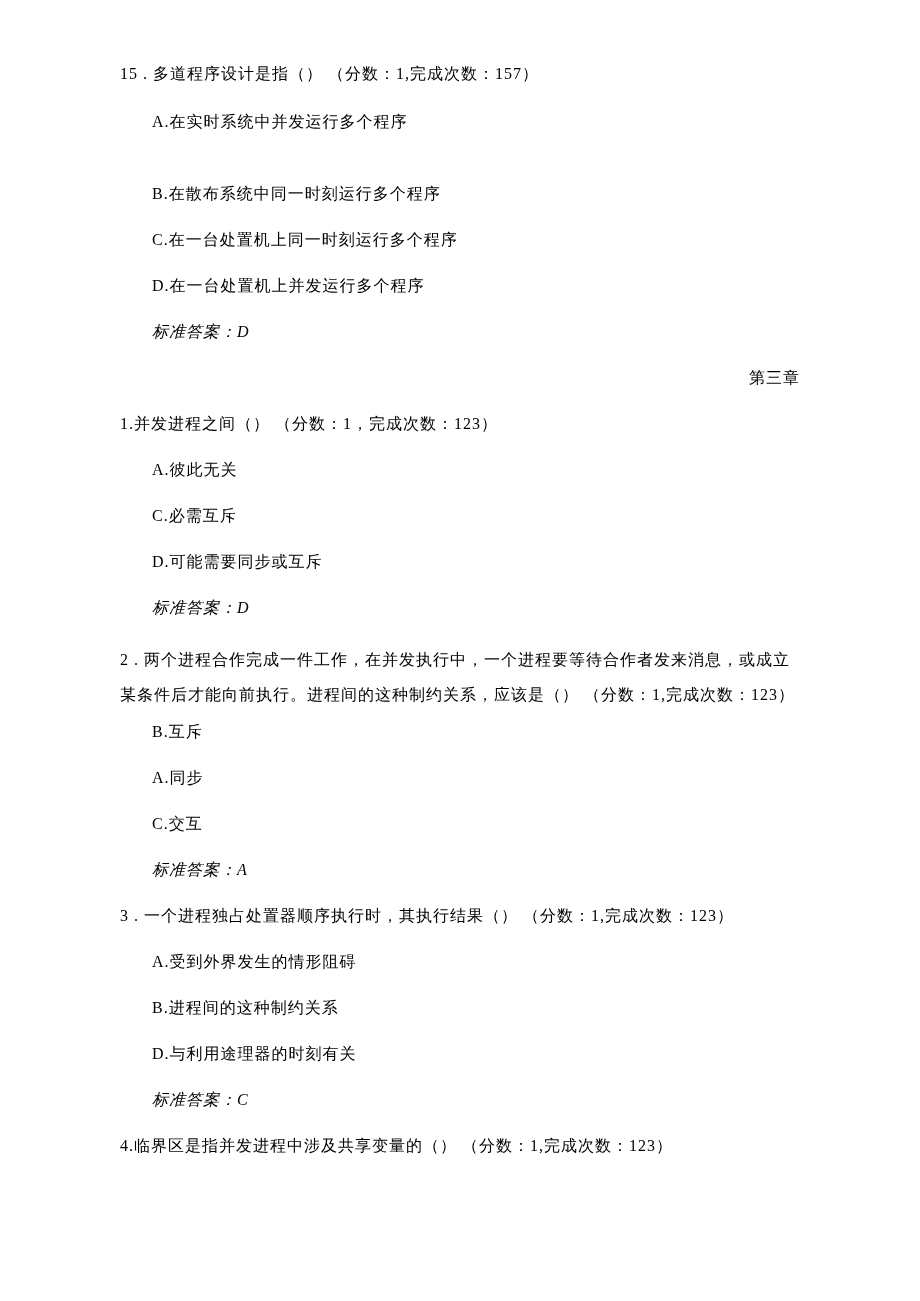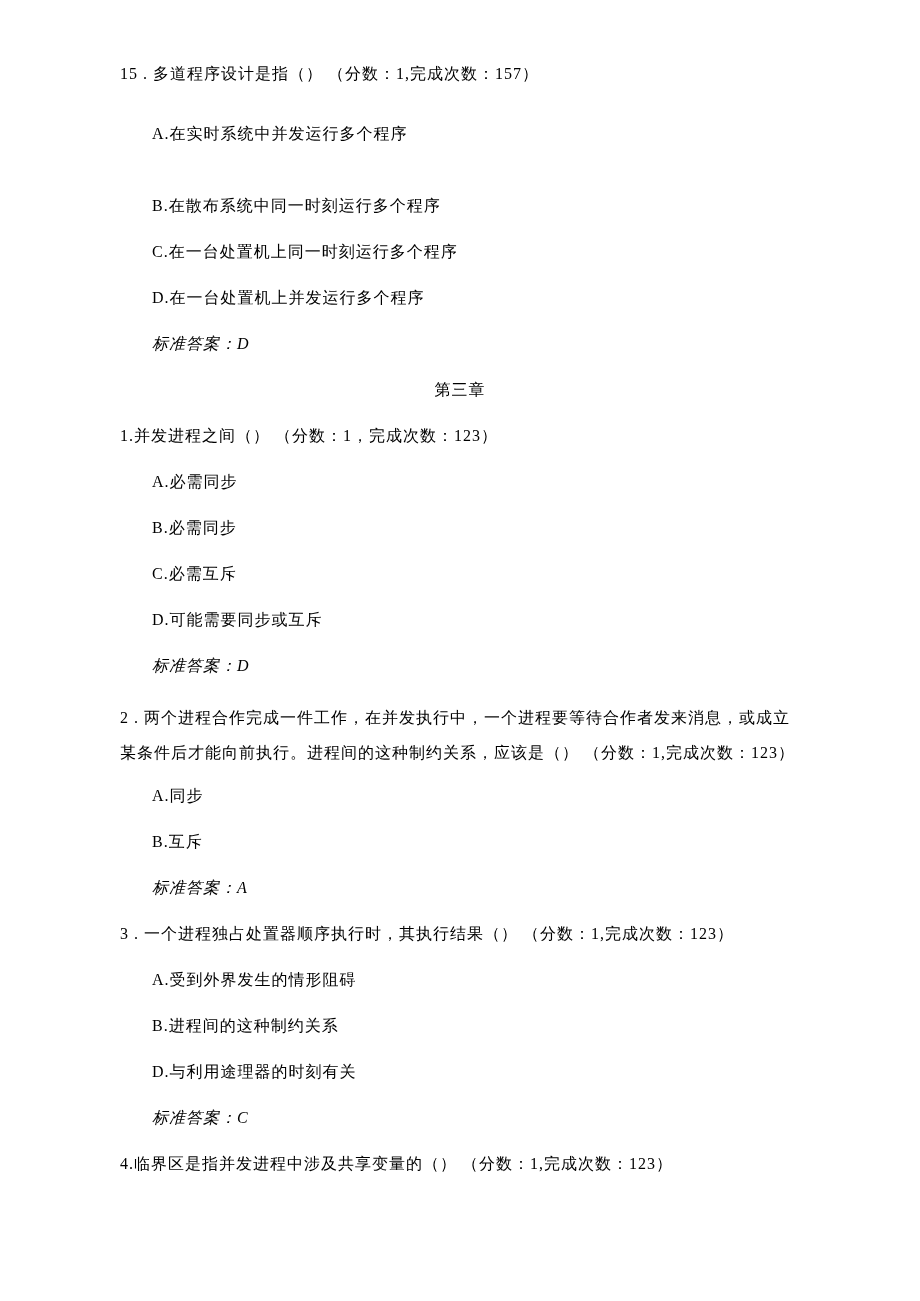--- a/index.html
+++ b/index.html
@@ -15,38 +15,38 @@
       font-size: 16px;
       color: #000000;
       padding: 62px 120px 40px 120px;
       line-height: 1.5;
     }
     .question-line {
       margin-bottom: 36px;
       letter-spacing: 1px;
     }
     .question-line.q15 {
-      margin-bottom: 36px;
+      margin-bottom: 24px;
     }
     .option-line {
       padding-left: 32px;
       margin-bottom: 22px;
       letter-spacing: 1px;
     }
     .option-line.first-gap {
       margin-bottom: 48px;
     }
     .answer-line {
       padding-left: 32px;
       margin-bottom: 22px;
       letter-spacing: 1px;
       font-style: italic;
     }
     .section-title {
-      text-align: center;
+      text-align: right;
       margin-top: 2px;
       margin-bottom: 22px;
       letter-spacing: 1px;
     }
     .question-block {
       margin-bottom: 0;
     }
     .q-stem {
       margin-bottom: 22px;
       letter-spacing: 1px;
@@ -66,31 +66,31 @@
   <div class="option-line">B.在散布系统中同一时刻运行多个程序</div>
   <div class="option-line">C.在一台处置机上同一时刻运行多个程序</div>
   <div class="option-line">D.在一台处置机上并发运行多个程序</div>
   <div class="answer-line">标准答案：D</div>
 </div>
 
 <div class="section-title">第三章</div>
 
 <div class="question-block">
   <div class="q-stem">1.并发进程之间（） （分数：1，完成次数：123）</div>
-  <div class="option-line">A.必需同步</div>
-  <div class="option-line">B.必需同步</div>
+  <div class="option-line">A.彼此无关</div>
   <div class="option-line">C.必需互斥</div>
   <div class="option-line">D.可能需要同步或互斥</div>
   <div class="answer-line">标准答案：D</div>
 </div>
 
 <div class="question-block">
   <div class="q-stem-multi">2 . 两个进程合作完成一件工作，在并发执行中，一个进程要等待合作者发来消息，或成立某条件后才能向前执行。进程间的这种制约关系，应该是（） （分数：1,完成次数：123）</div>
+  <div class="option-line">B.互斥</div>
   <div class="option-line" style="margin-top:14px;">A.同步</div>
-  <div class="option-line">B.互斥</div>
+  <div class="option-line">C.交互</div>
   <div class="answer-line">标准答案：A</div>
 </div>
 
 <div class="question-block">
   <div class="q-stem">3 . 一个进程独占处置器顺序执行时，其执行结果（） （分数：1,完成次数：123）</div>
   <div class="option-line">A.受到外界发生的情形阻碍</div>
   <div class="option-line">B.进程间的这种制约关系</div>
   <div class="option-line">D.与利用途理器的时刻有关</div>
   <div class="answer-line">标准答案：C</div>
 </div>

